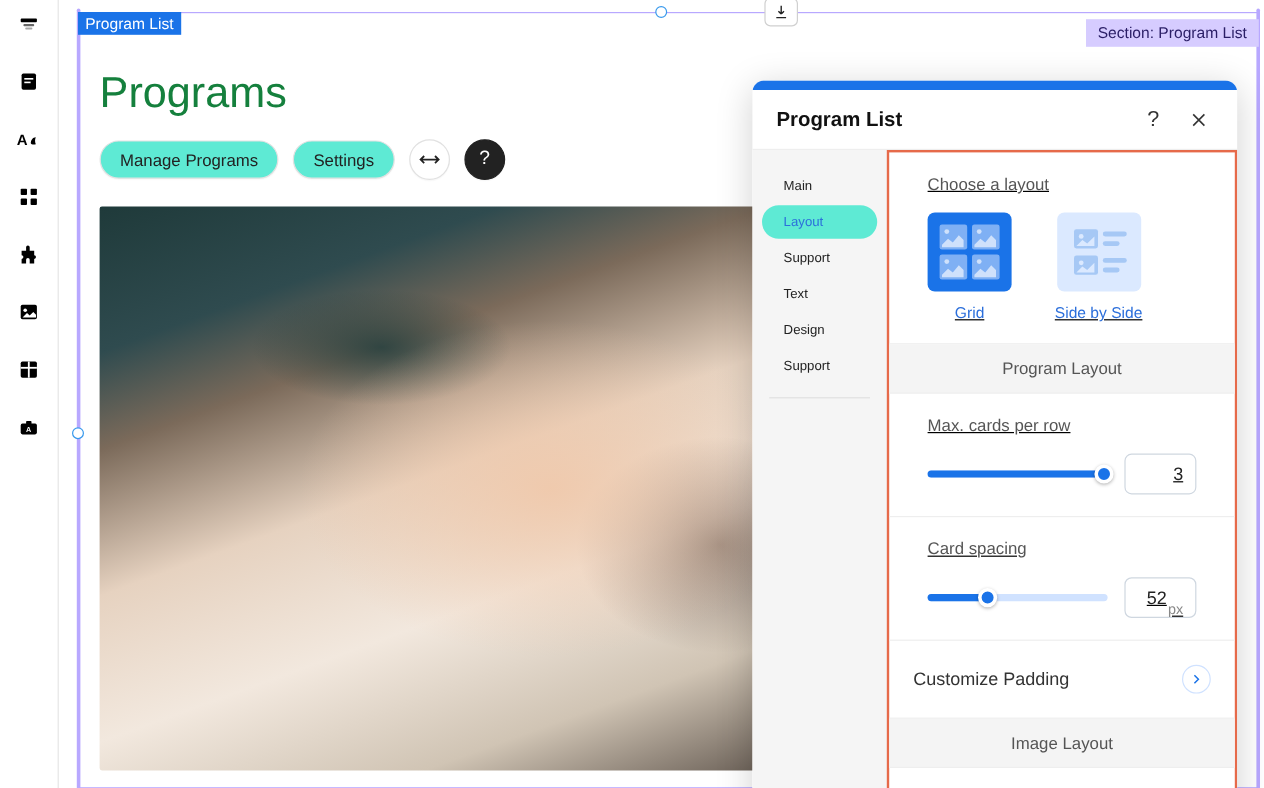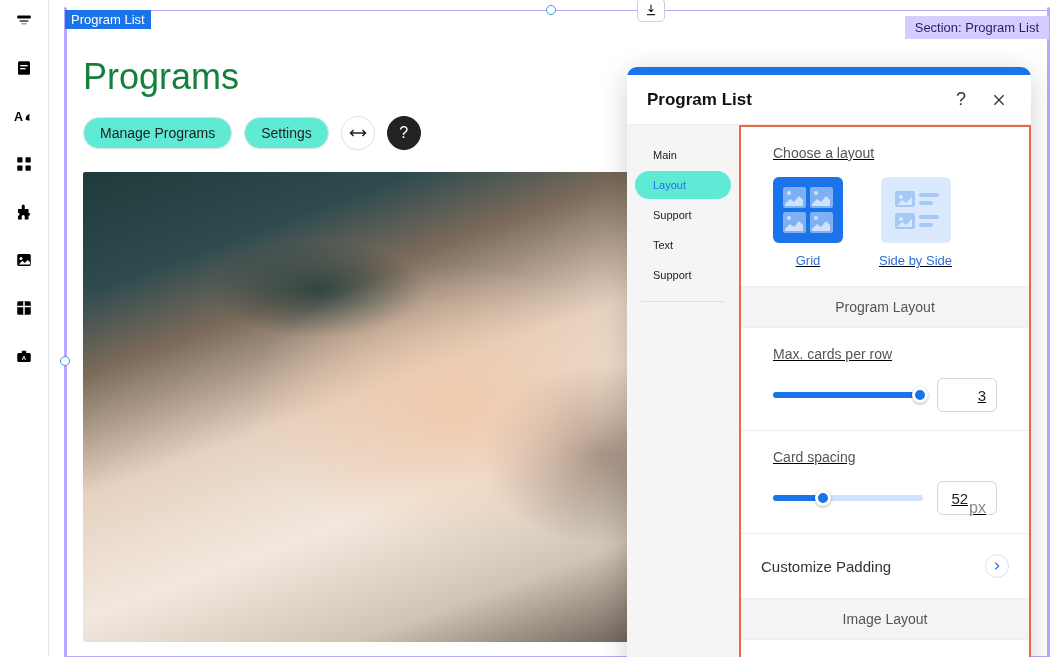--- a/index.html
+++ b/index.html
@@ -335,21 +335,21 @@
       border: 1px solid #cfd7e0;
       border-radius: 6px;
       display: flex;
       align-items: center;
       justify-content: flex-end;
       padding-right: 10px;
       font-size: 15px;
       color: #222;
     }
     .value-input .unit {
-      font-size: 16px;
+      font-size: 12px;
       color: #888;
       margin-left: 1px;
       margin-top: 20px;
     }
     .link-row {
       display: flex;
       align-items: center;
       justify-content: space-between;
       padding: 20px 20px;
       border-bottom: 1px solid #eee;
@@ -469,20 +469,21 @@
             <path d="M5 5l14 14M19 5L5 19"></path>
           </svg>
       </div>
     </div>
     <div class="panel-body">
       <div class="panel-nav">
         <div class="nav-item">Main</div>
         <div class="nav-item active">Layout</div>
         <div class="nav-item">Support</div>
         <div class="nav-item">Text</div>
+        <div class="nav-item">Design</div>
         <div class="nav-item">Support</div>
         <div class="nav-divider"></div>
       </div>
       <div class="panel-content">
 
         <div class="p-section">
           <div class="p-label">Choose a layout</div>
           <div class="layout-options">
             <div class="lo grid">
               <div class="lo-thumb">

